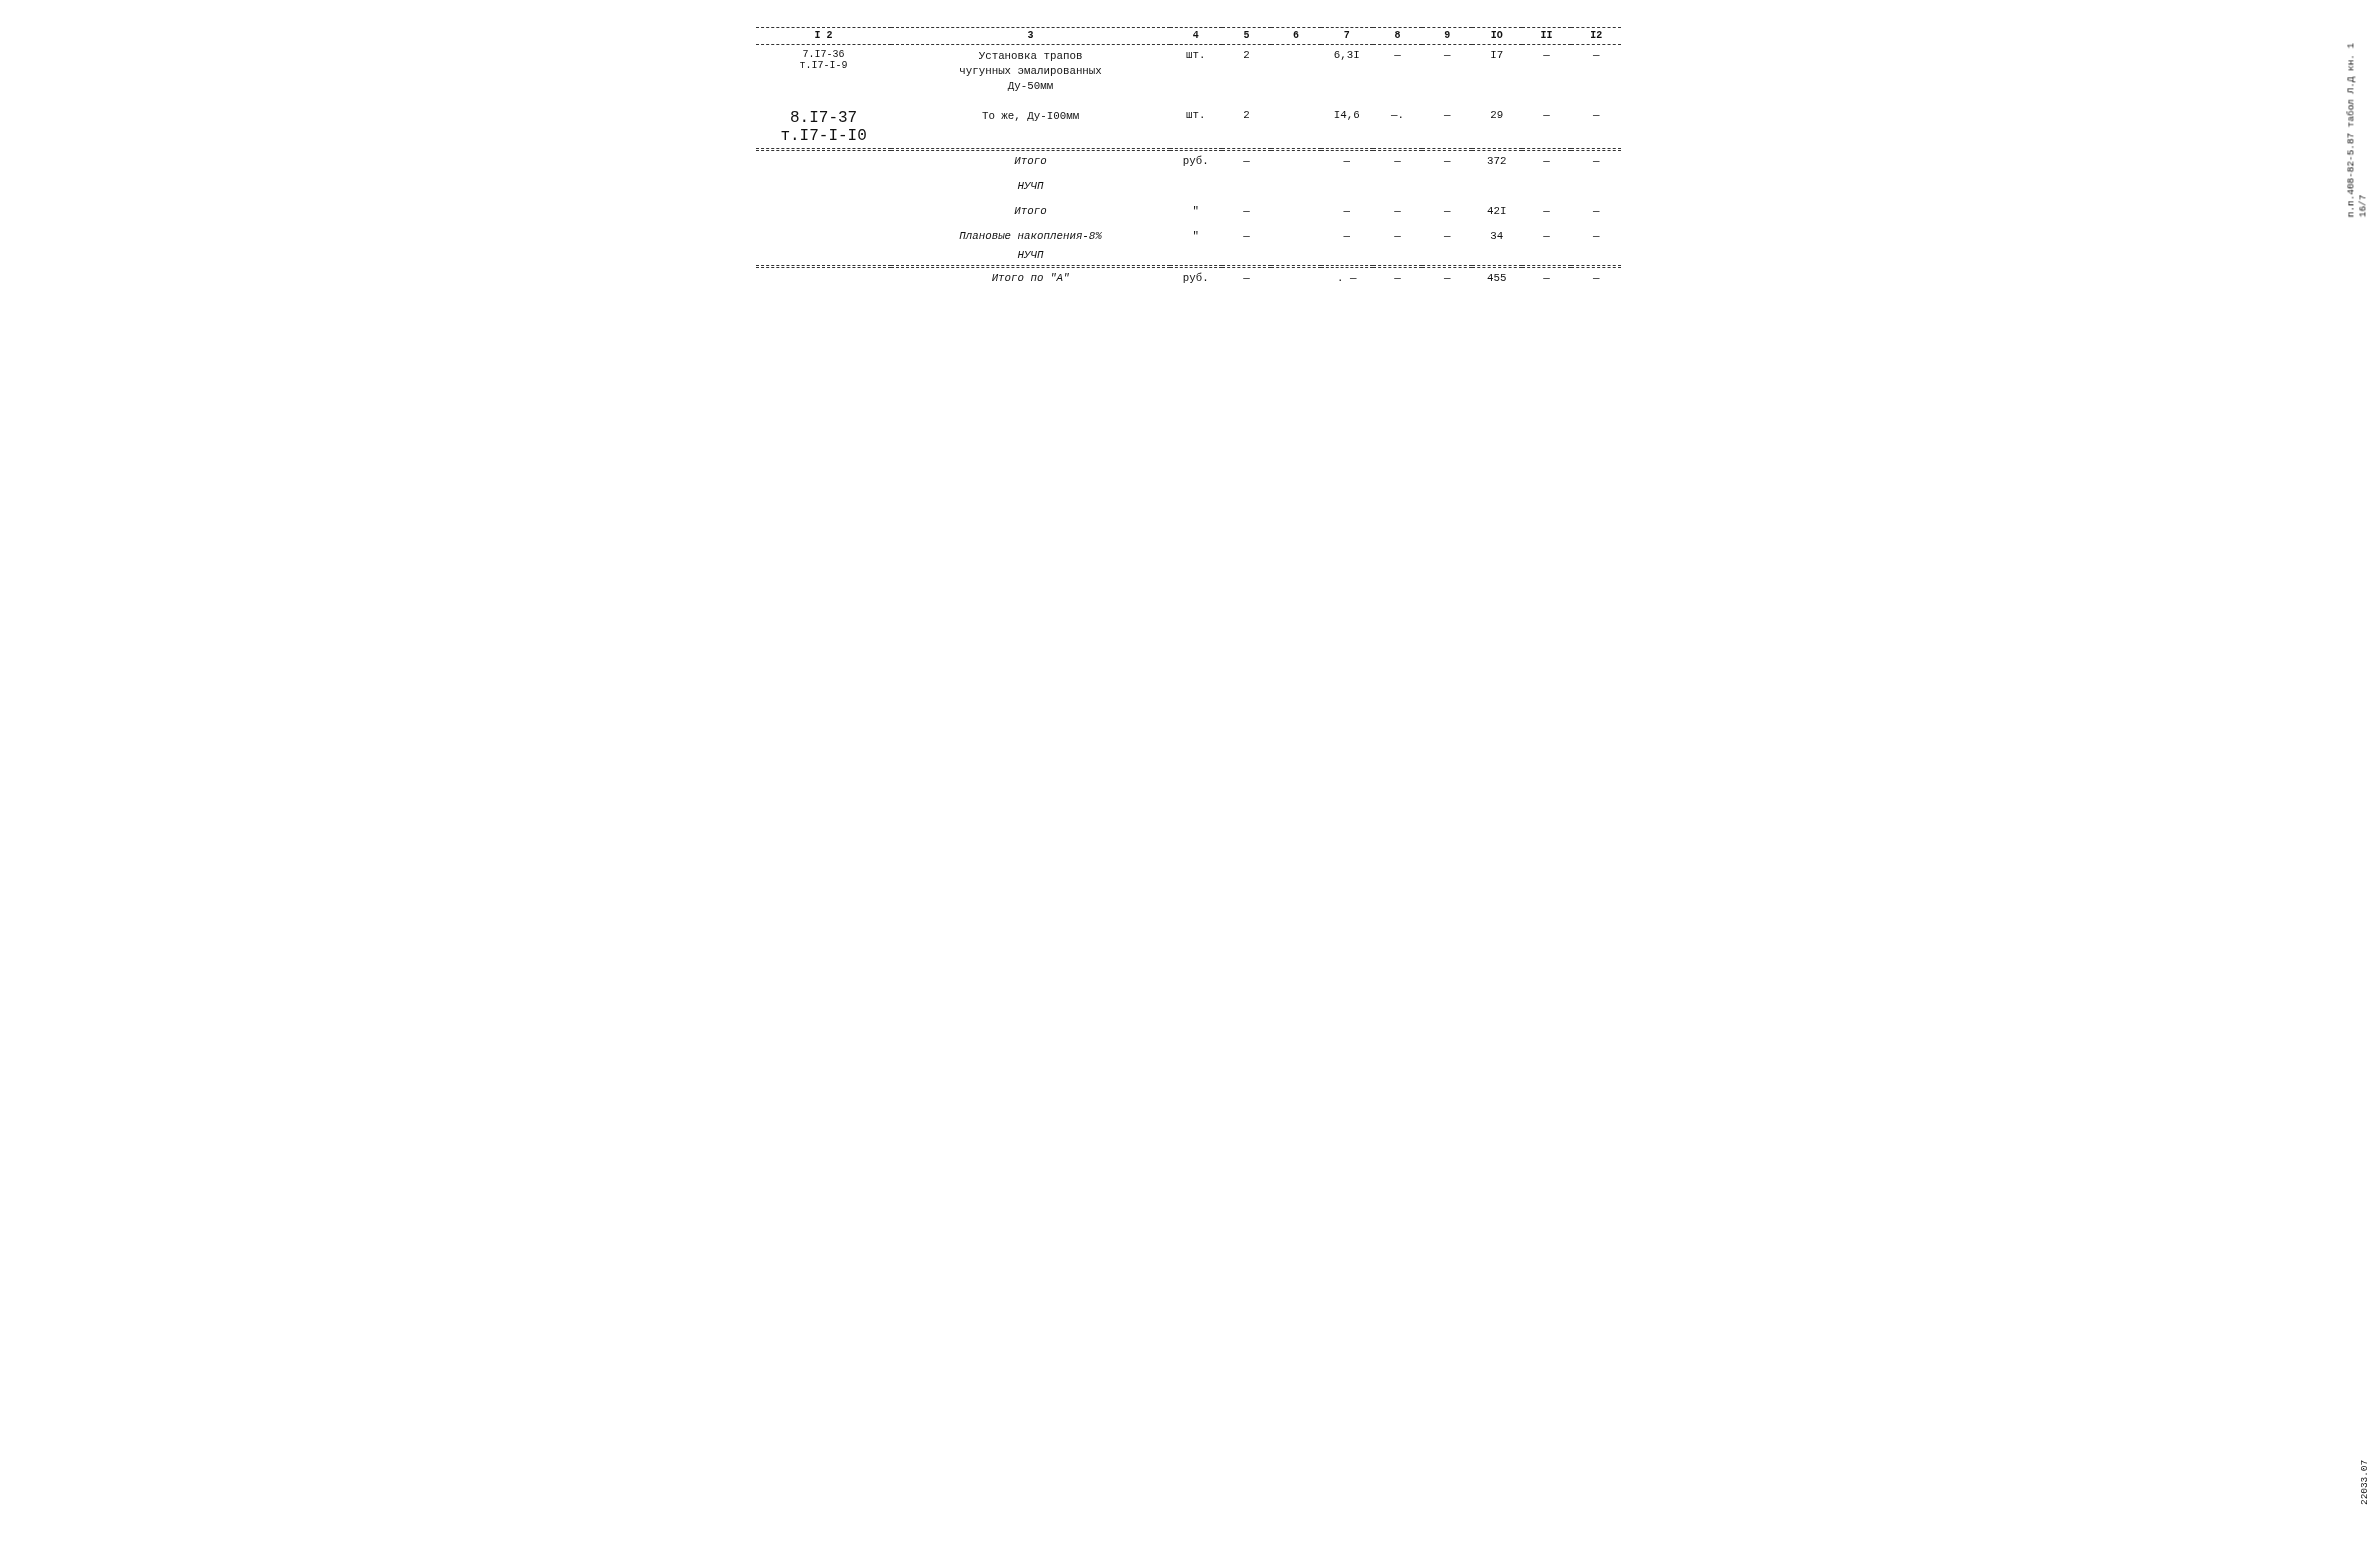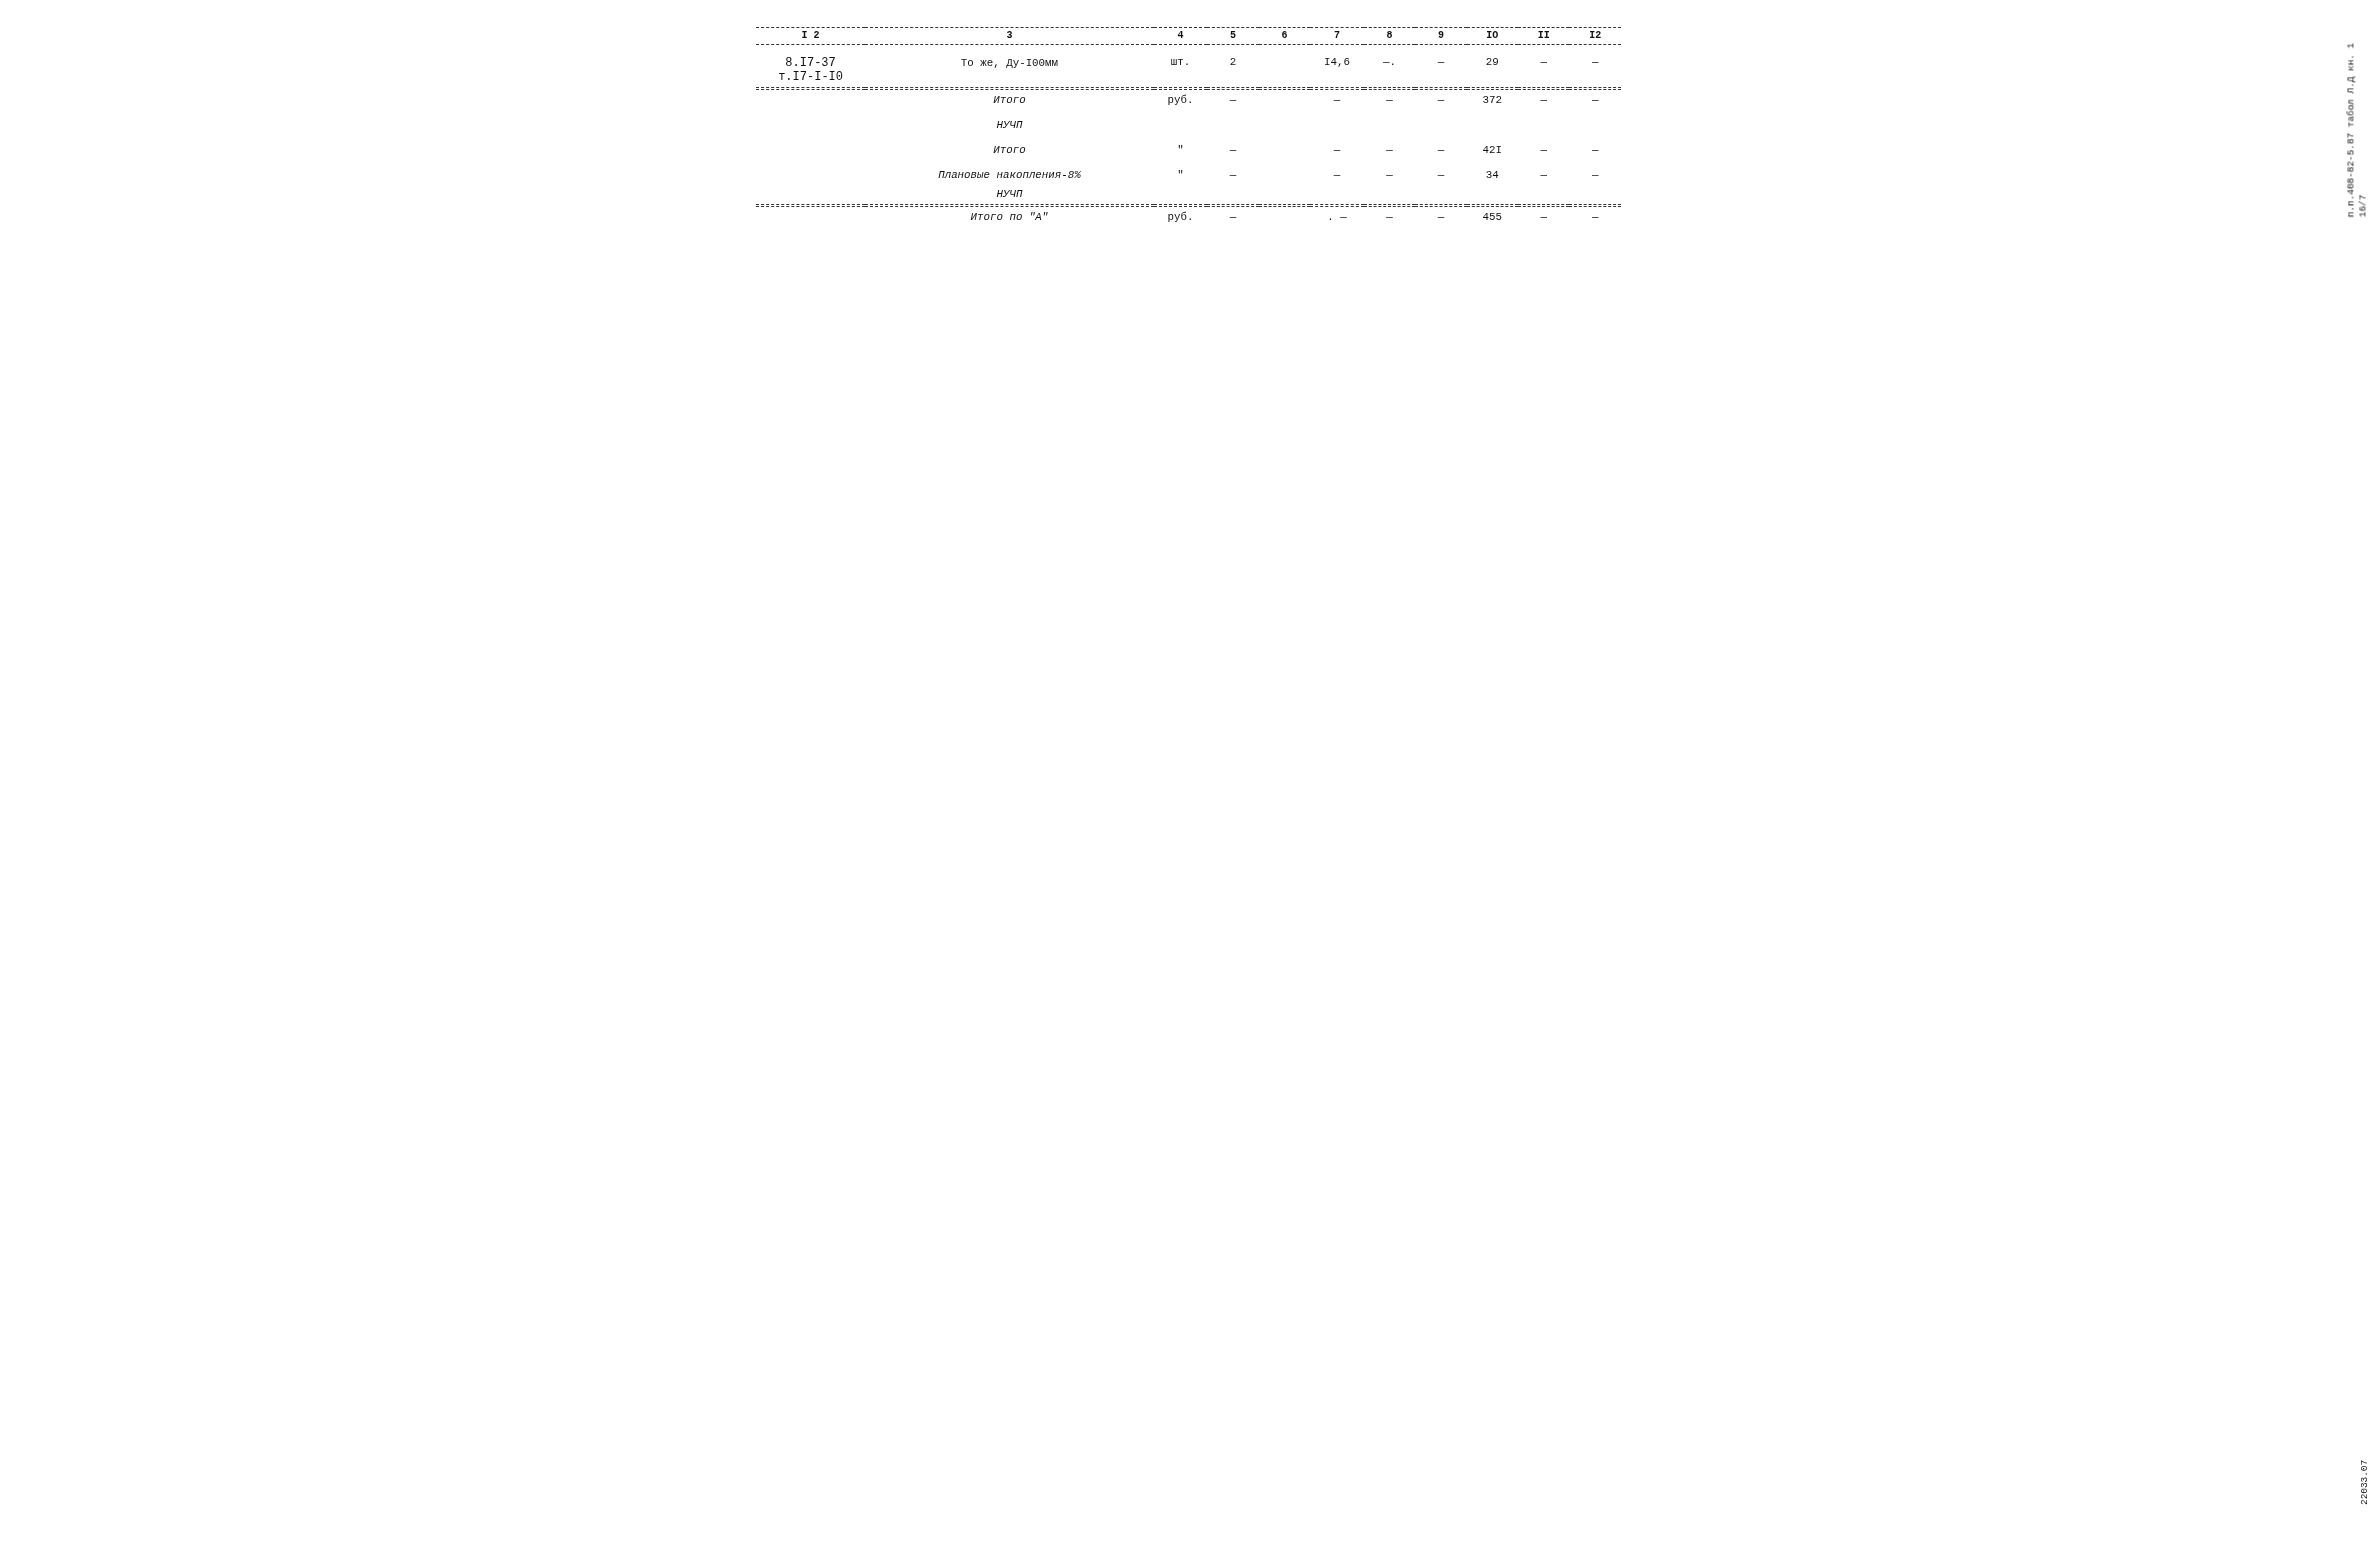--- a/index.html
+++ b/index.html
@@ -145,27 +145,43 @@
         <th class="col-number">7</th>
         <th class="col-number">8</th>
         <th class="col-number">9</th>
         <th class="col-number">IO</th>
         <th class="col-number">II</th>
         <th class="col-number">I2</th>
       </tr>
     </thead>
     <tbody>
 
+      <tr class="data-row">
+        <td class="code-cell" style="white-space:pre-line; font-size:10px;">7.I7-36
+  т.I7-I-9</td>
+        <td class="desc-cell" style="white-space:pre-line;">Установка трапов
+чугунных эмалированных
+Ду-50мм</td>
+        <td>шт.</td>
+        <td>2</td>
+        <td></td>
+        <td>6,3I</td>
+        <td>—</td>
+        <td>—</td>
+        <td>I7</td>
+        <td>—</td>
+        <td>—</td>
+      </tr>
 
       <tr>
           <td colspan="11" style="height:7.2px;"></td>
         </tr>
 
       <tr class="data-row">
-        <td class="code-cell" style="white-space:pre-line; font-size:12px;">8.I7-37
+        <td class="code-cell" style="white-space:pre-line; font-size:16px;">8.I7-37
   т.I7-I-I0</td>
         <td class="desc-cell">То же, Ду-I00мм</td>
         <td>шт.</td>
         <td>2</td>
         <td></td>
         <td>I4,6</td>
         <td>—.</td>
         <td>—</td>
         <td>29</td>
         <td>—</td>

